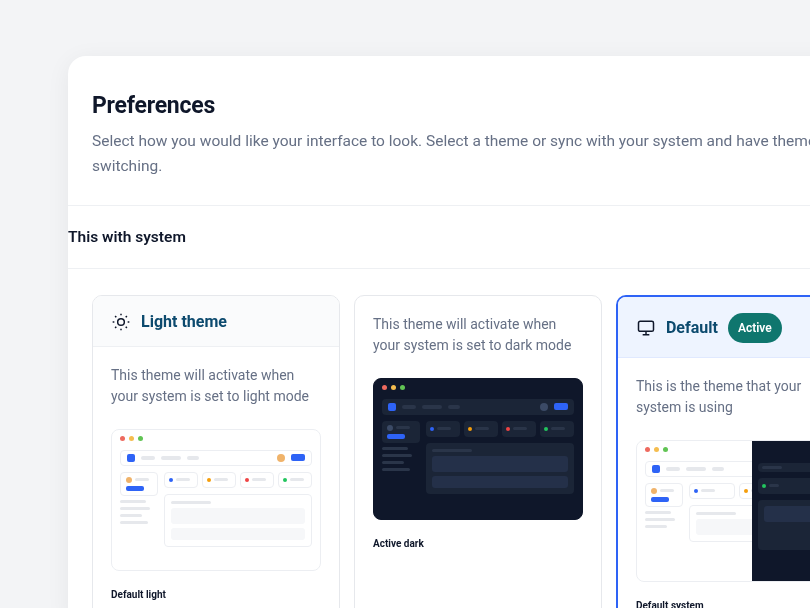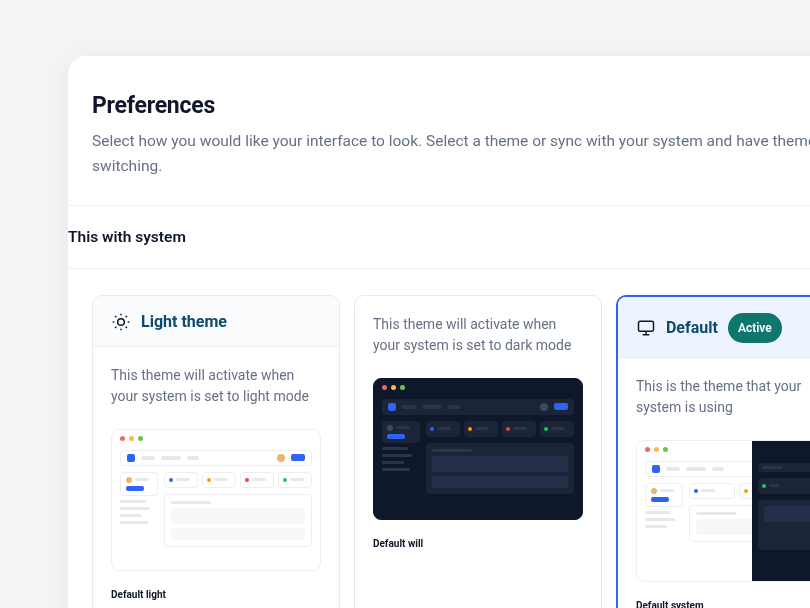--- a/index.html
+++ b/index.html
@@ -312,21 +312,21 @@
                   </div>
               </div>
               <div class="pv-block dark">
                 <span class="pv-mini dark" style="width:40px"></span>
                 <div class="pv-inner dark"></div>
                 <div class="pv-inner dark" style="height:12px"></div>
               </div>
             </div>
           </div>
         </div>
-        <div class="option-label">Default will</div>
+        <div class="option-label">Active dark</div>
       </div>
     </div>
 
     <div class="card active">
       <div class="card-head">
         <svg class="icon" viewBox="0 0 24 24">
           <rect x="3" y="4" width="18" height="12" rx="2"></rect>
           <line x1="8" y1="20" x2="16" y2="20"></line>
             <line x1="12" y1="16" x2="12" y2="20"></line>
         </svg>

